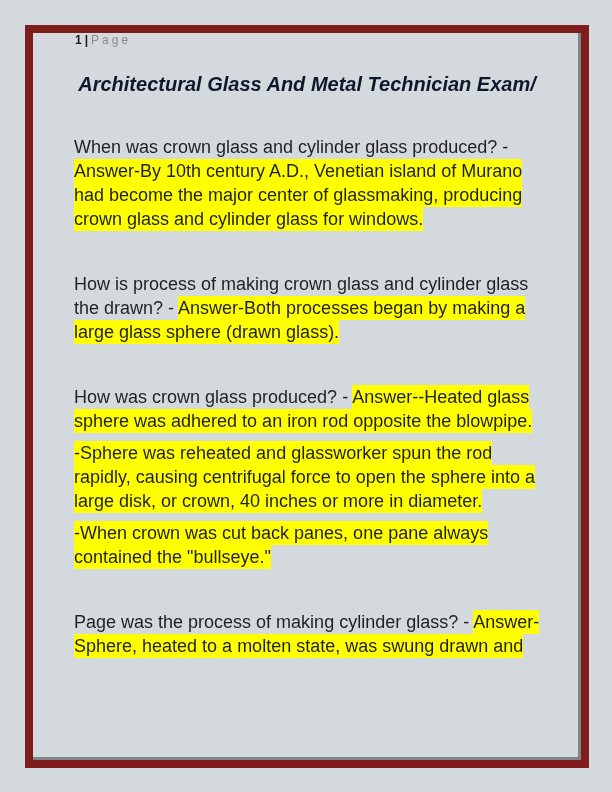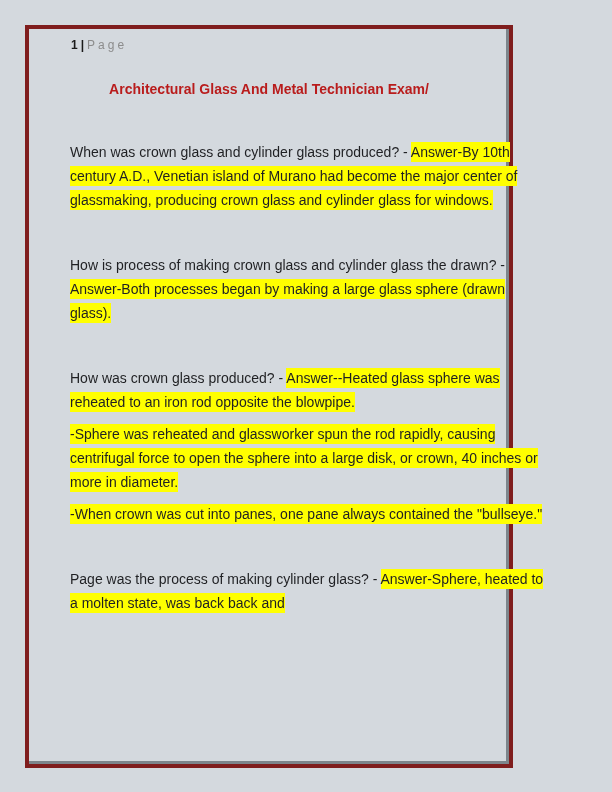--- a/index.html
+++ b/index.html
@@ -12,27 +12,27 @@
     background: #d4d9de;
     overflow: hidden;
     position: relative;
     font-family: "Liberation Sans", sans-serif;
     color: #1f2023;
   }
   .page {
     position: absolute;
     left: 25px;
     top: 25px;
-    width: 488px;
+    width: 564px;
     height: 743px;
     box-sizing: border-box;
-    border: 4px solid #7f1d1d;
+    border: 8px solid #7f1d1d;
     box-shadow: inset -3px -3px 0 0 #7d858b;
     background: #d4d9de;
-    padding: 9px 41px 0 41px;
+    padding: 0 41px 0 41px;
   }
   .page-header {
     font-size: 12px;
     line-height: 14px;
     margin-left: 1px;
   }
   .pg-num {
     font-weight: bold;
     color: #1a1a1a;
   }
@@ -41,29 +41,30 @@
     font-weight: bold;
     margin: 0 3px;
   }
   .pg-label {
     color: #8c8c8c;
     letter-spacing: 3px;
   }
   .doc-title {
     margin: 24px 0 0 0;
     text-align: center;
-    font-size: 14px;
+    font-size: 20px;
     line-height: 26px;
     font-weight: bold;
-    color: #b91c1c;
+    color: #0f172a;
+    font-style: italic;
   }
   .doc-body {
     margin-top: 38px;
     width: 478px;
-    font-size: 14px;
+    font-size: 18px;
     line-height: 24px;
   }
   .doc-body p {
     margin: 0 0 8px 0;
   }
   .doc-body p.gap-block {
     margin-bottom: 41px;
   }
   .doc-body p.gap-none {
     margin-bottom: 0;
@@ -85,19 +86,19 @@
     <span class="pg-num">1</span><span class="pg-sep">|</span><span class="pg-label">Page</span>
   </div>
 
   <h1 class="doc-title">
     <span>Architectural Glass And Metal Technician Exam/</span><br>
   </h1>
 
   <div class="doc-body">
       <p class="para gap-block"><span class="run">When was crown glass and cylinder glass produced? - </span><span class="run hl">Answer-By 10th century A.D., Venetian island of Murano had become the major center of glassmaking, producing crown glass and cylinder glass for windows.</span></p>
       <p class="para gap-block"><span class="run">How is process of making crown glass and cylinder glass the drawn? - </span><span class="run hl">Answer-Both processes began by making a large glass sphere (drawn glass).</span></p>
-      <p class="para gap-normal"><span class="run">How was crown glass produced? - </span><span class="run hl">Answer--Heated glass sphere was reheated to an iron rod opposite the blowpipe.</span></p>
+      <p class="para gap-normal"><span class="run">How was crown glass produced? - </span><span class="run hl">Answer--Heated glass sphere was adhered to an iron rod opposite the blowpipe.</span></p>
       <p class="para gap-normal"><span class="run hl">-Sphere was reheated and glassworker spun the rod rapidly, causing centrifugal force to open the sphere into a large disk, or crown, 40 inches or more in diameter.</span></p>
-      <p class="para gap-block"><span class="run hl">-When crown was cut into panes, one pane always contained the "bullseye."</span></p>
-      <p class="para gap-none"><span class="run">Page was the process of making cylinder glass? - </span><span class="run hl">Answer-Sphere, heated to a molten state, was back back and</span></p>
+      <p class="para gap-block"><span class="run hl">-When crown was cut back panes, one pane always contained the "bullseye."</span></p>
+      <p class="para gap-none"><span class="run">Page was the process of making cylinder glass? - </span><span class="run hl">Answer-Sphere, heated to a molten state, was swung drawn and</span></p>
     </div>
 
 </div>
 
 </body></html>

